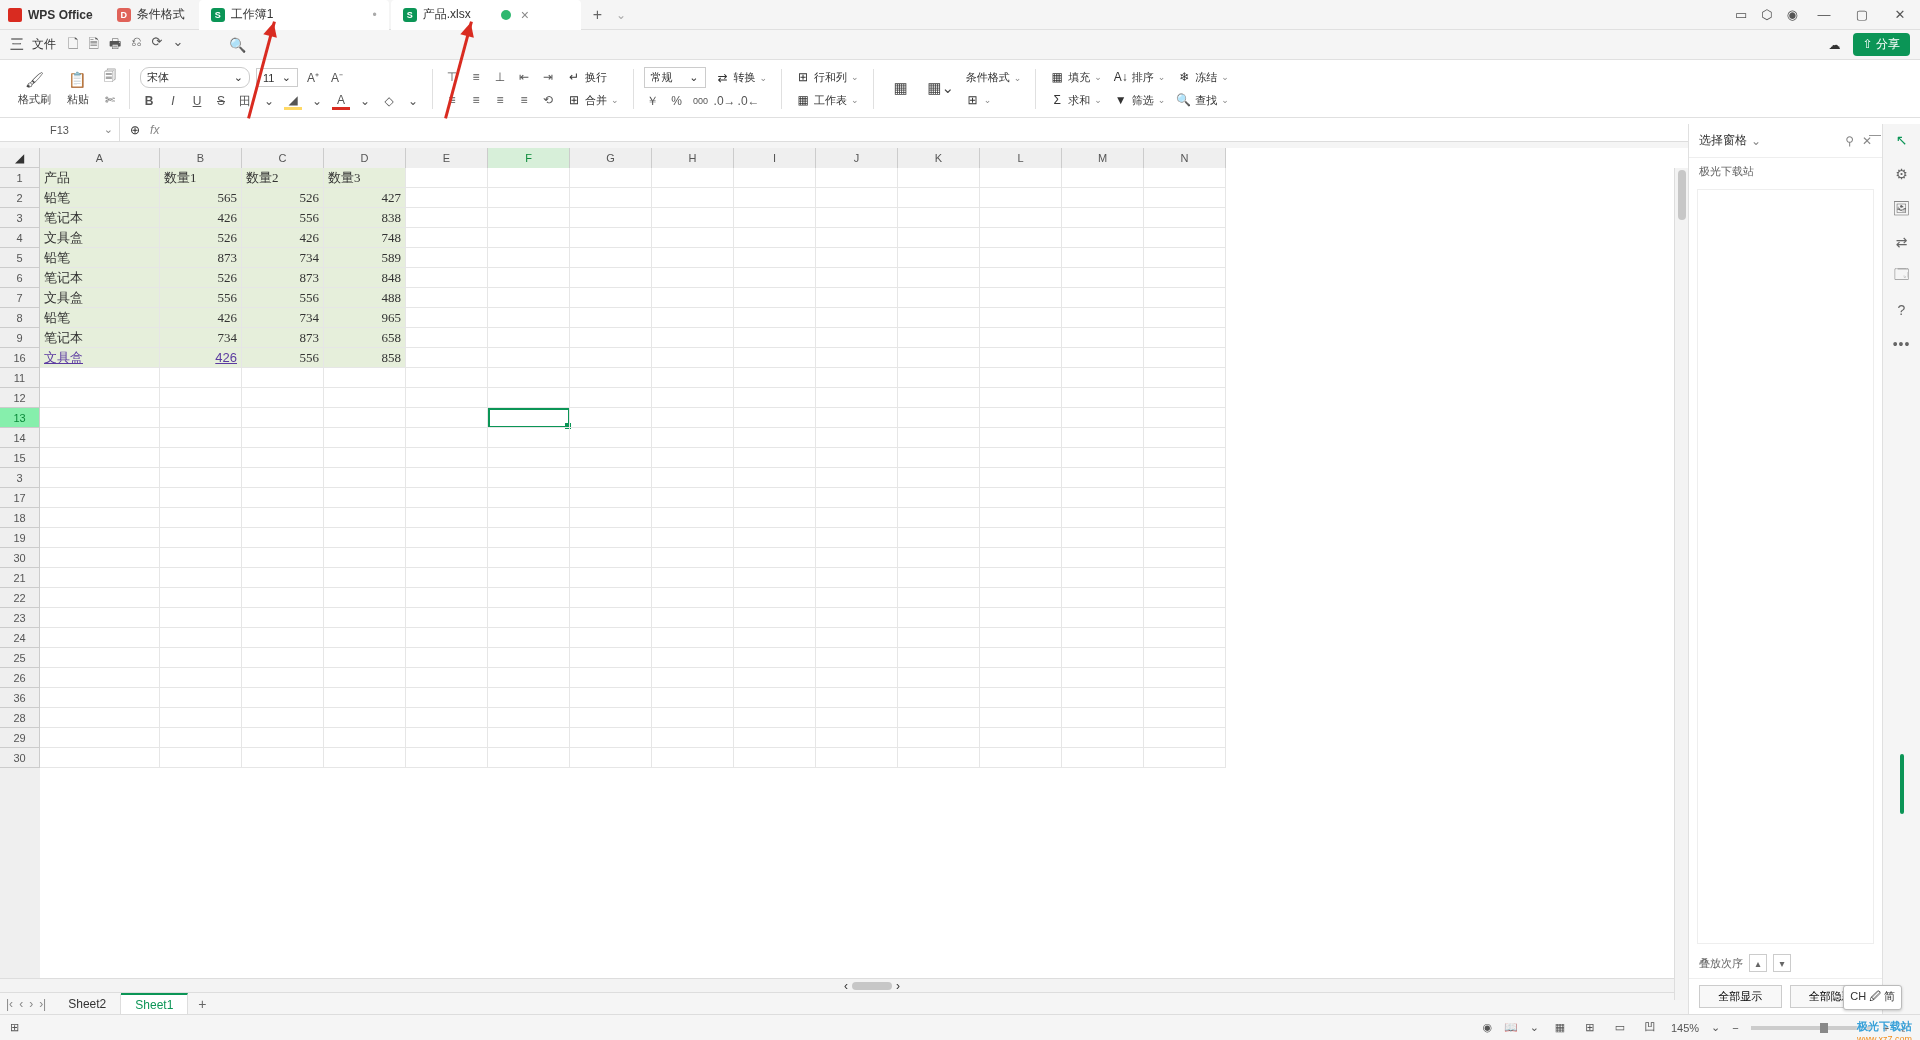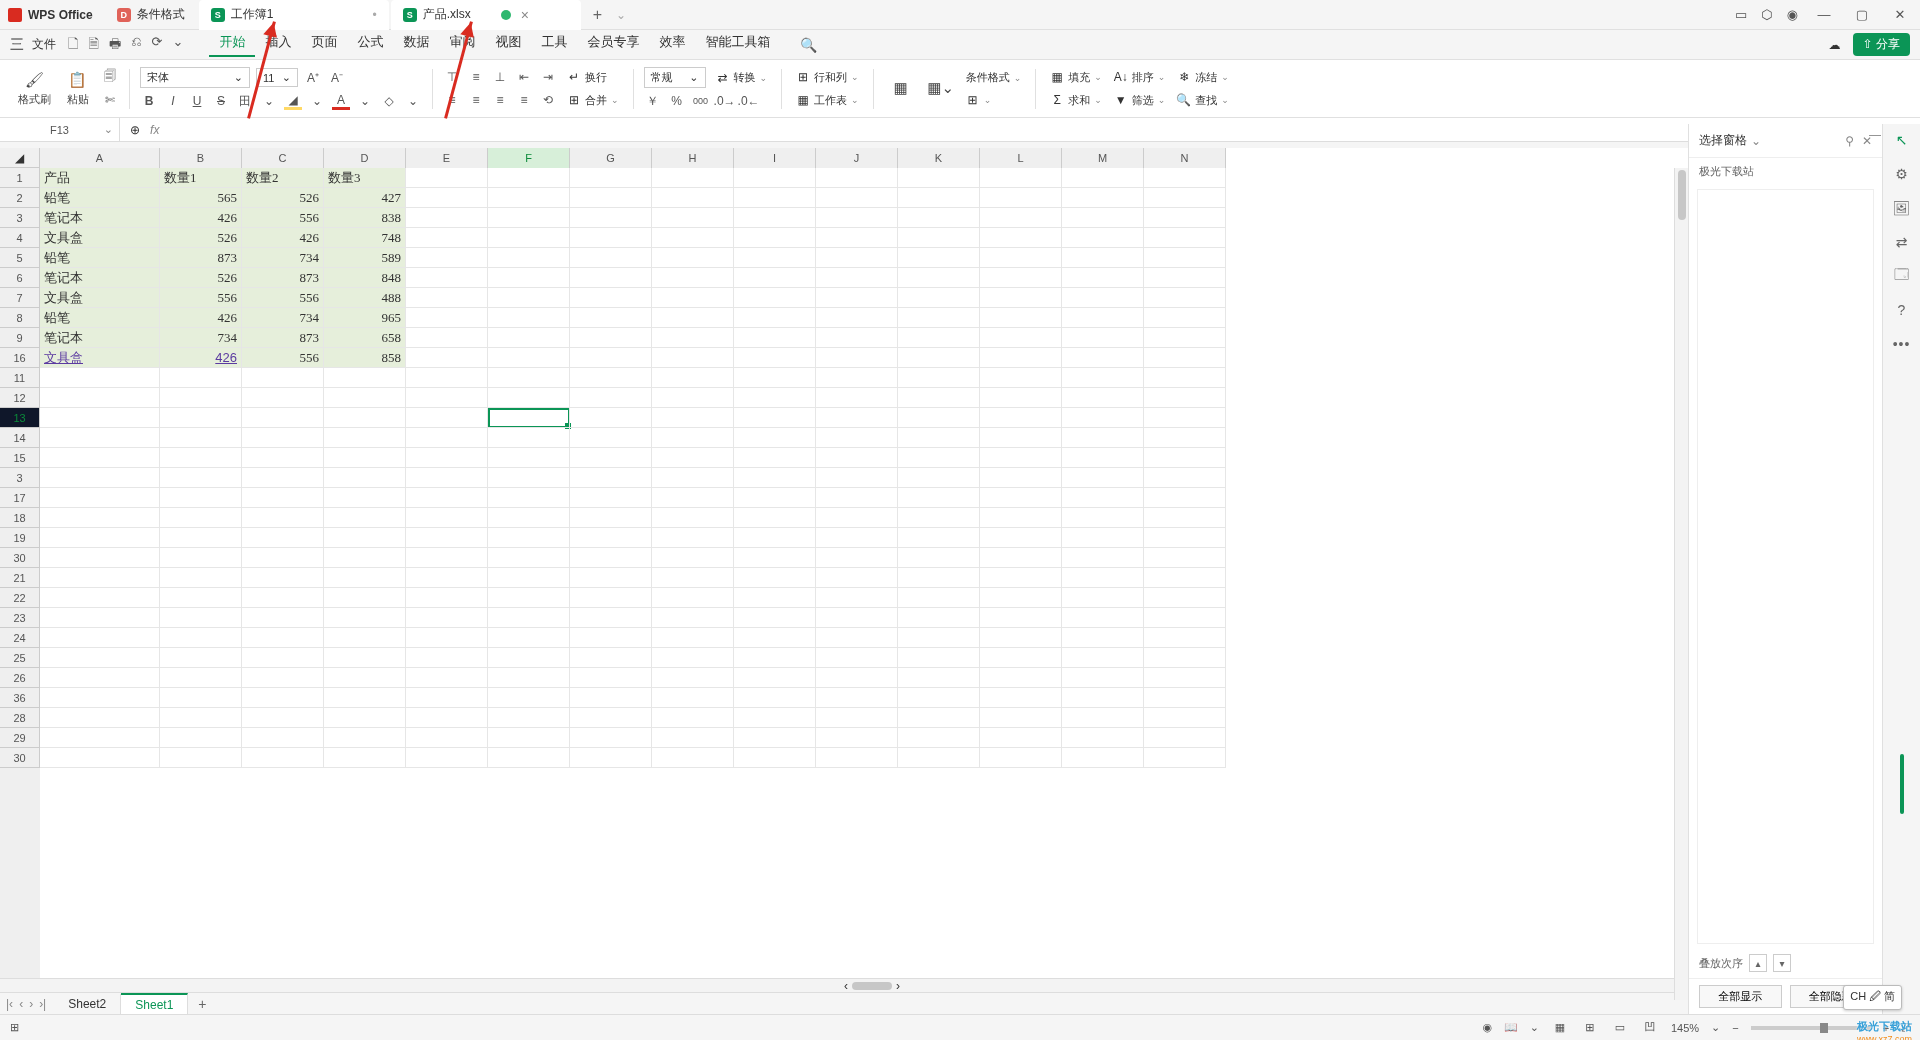--- a/index.html
+++ b/index.html
@@ -36,21 +36,21 @@
 
 .ribbon { height:58px; background:#fff; display:flex; align-items:center; padding:0 12px; gap:4px; border-bottom:1px solid #e0e0e0; }
 .rib-group { display:flex; flex-direction:column; align-items:center; justify-content:center; height:50px; padding:0 6px; font-size:11px; color:#444; }
 .rib-group.big { min-width:34px; }
 .rib-ico { width:20px; height:20px; display:flex; align-items:center; justify-content:center; font-size:15px; margin-bottom:2px; }
 .rib-label { font-size:11px; }
 .rib-sep { width:1px; height:40px; background:#e0e0e0; margin:0 6px; }
 .rib-row { display:flex; align-items:center; gap:6px; }
 .rib-col { display:flex; flex-direction:column; gap:4px; }
 .font-sel { border:1px solid #ccc; background:#fff; padding:2px 6px; font-size:11px; display:flex; align-items:center; justify-content:space-between; }
-.font-sel.name { width:110px; }
+.font-sel.name { width:110px;border-radius:9px; }
 .font-sel.size { width:42px; }
 .inline-btn { display:flex; align-items:center; gap:4px; padding:2px 4px; font-size:11px; cursor:pointer; }
 .inline-btn .caret { color:#888; font-size:9px; }
 .ib-ico { width:14px; height:14px; display:inline-flex; align-items:center; justify-content:center; font-size:12px; }
 .fmt-row { display:flex; gap:6px; align-items:center; }
 .fmt-btn { width:18px; height:18px; display:flex; align-items:center; justify-content:center; cursor:pointer; font-size:12px; color:#555; }
 .underline-color { border-bottom:3px solid #d92b20; }
 .bg-color { border-bottom:3px solid #ffd966; }
 
 .name-box-row { height:24px; background:#fff; display:flex; align-items:center; border-bottom:1px solid #ddd; }
@@ -59,21 +59,21 @@
 .fx-area { display:flex; align-items:center; gap:10px; padding:0 10px; flex:1; }
 .fx-ico { font-style:italic; color:#888; }
 
 .main-area { position:absolute; top:148px; left:0; right:232px; bottom:26px; background:#fff; display:flex; flex-direction:column; }
 .grid-wrap { flex:1; display:flex; overflow:hidden; }
 .corner { width:40px; height:20px; background:#f0f0f0; border-right:1px solid #ccc; border-bottom:1px solid #ccc; display:flex; align-items:center; justify-content:center; }
 .col-h { width:82px; height:20px; border-right:1px solid #ccc; display:flex; align-items:center; justify-content:center; font-size:11px; color:#555; background:#efefef; }
 .col-h.sel { background:#d7efd9; color:#0b8a3a; }
 .row-headers { width:40px; background:#efefef; }
 .row-h { height:20px; border-bottom:1px solid #ccc; border-right:1px solid #ccc; display:flex; align-items:center; justify-content:center; font-size:11px; color:#555; }
-.row-h.sel { background:#0f172a; color:#0b8a3a; }
+.row-h.sel { background:#86efac; color:#0b8a3a; }
 .cells { position:relative; flex:1; }
 .cell { position:absolute; height:20px; width:82px; border-right:1px solid #e6e6e6; border-bottom:1px solid #e6e6e6; padding:1px 4px; font-size:13px; display:flex; align-items:center; }
 .cell.data { background:#e6efdb; font-family:"SimSun",serif; }
 .cell.num { justify-content:flex-end; }
 .cell.hdr { background:#e6efdb; }
 .link-cell { color:#5b3aa0; text-decoration:underline; }
 .selection { position:absolute; border:2px solid #0b9556; width:82px; height:20px; pointer-events:none; }
 .selection::after { content:""; position:absolute; right:-3px; bottom:-3px; width:6px; height:6px; background:#0b9556; }
 
 .hscroll { height:14px; background:#f3f3f3; border-top:1px solid #ddd; display:flex; align-items:center; justify-content:center; }
@@ -154,33 +154,20 @@
   <span class="burger">三</span>
   <span class="file-lbl">文件</span>
   <div class="qa-icons">
     <span>🗋</span>
     <span>🗎</span>
     <span>🖶</span>
     <span>⎌</span>
     <span>⟳</span>
     <span>⌄</span>
   </div>
-  <div id="menu-items" style="display:flex">
-      <span class="menu-item active">开始</span>
-      <span class="menu-item">插入</span>
-      <span class="menu-item">页面</span>
-      <span class="menu-item">公式</span>
-      <span class="menu-item">数据</span>
-      <span class="menu-item">审阅</span>
-      <span class="menu-item">视图</span>
-      <span class="menu-item">工具</span>
-      <span class="menu-item">会员专享</span>
-      <span class="menu-item">效率</span>
-      <span class="menu-item">智能工具箱</span>
-    </div>
   <span style="margin-left:20px;font-size:14px;color:#888">🔍</span>
   <div class="menu-right">
     <span>☁</span>
     <span class="share-btn">⇧ 分享</span>
   </div>
 </div>
 
 <div class="ribbon">
   <div class="rib-group big">
       <span class="rib-ico">🖌</span>

